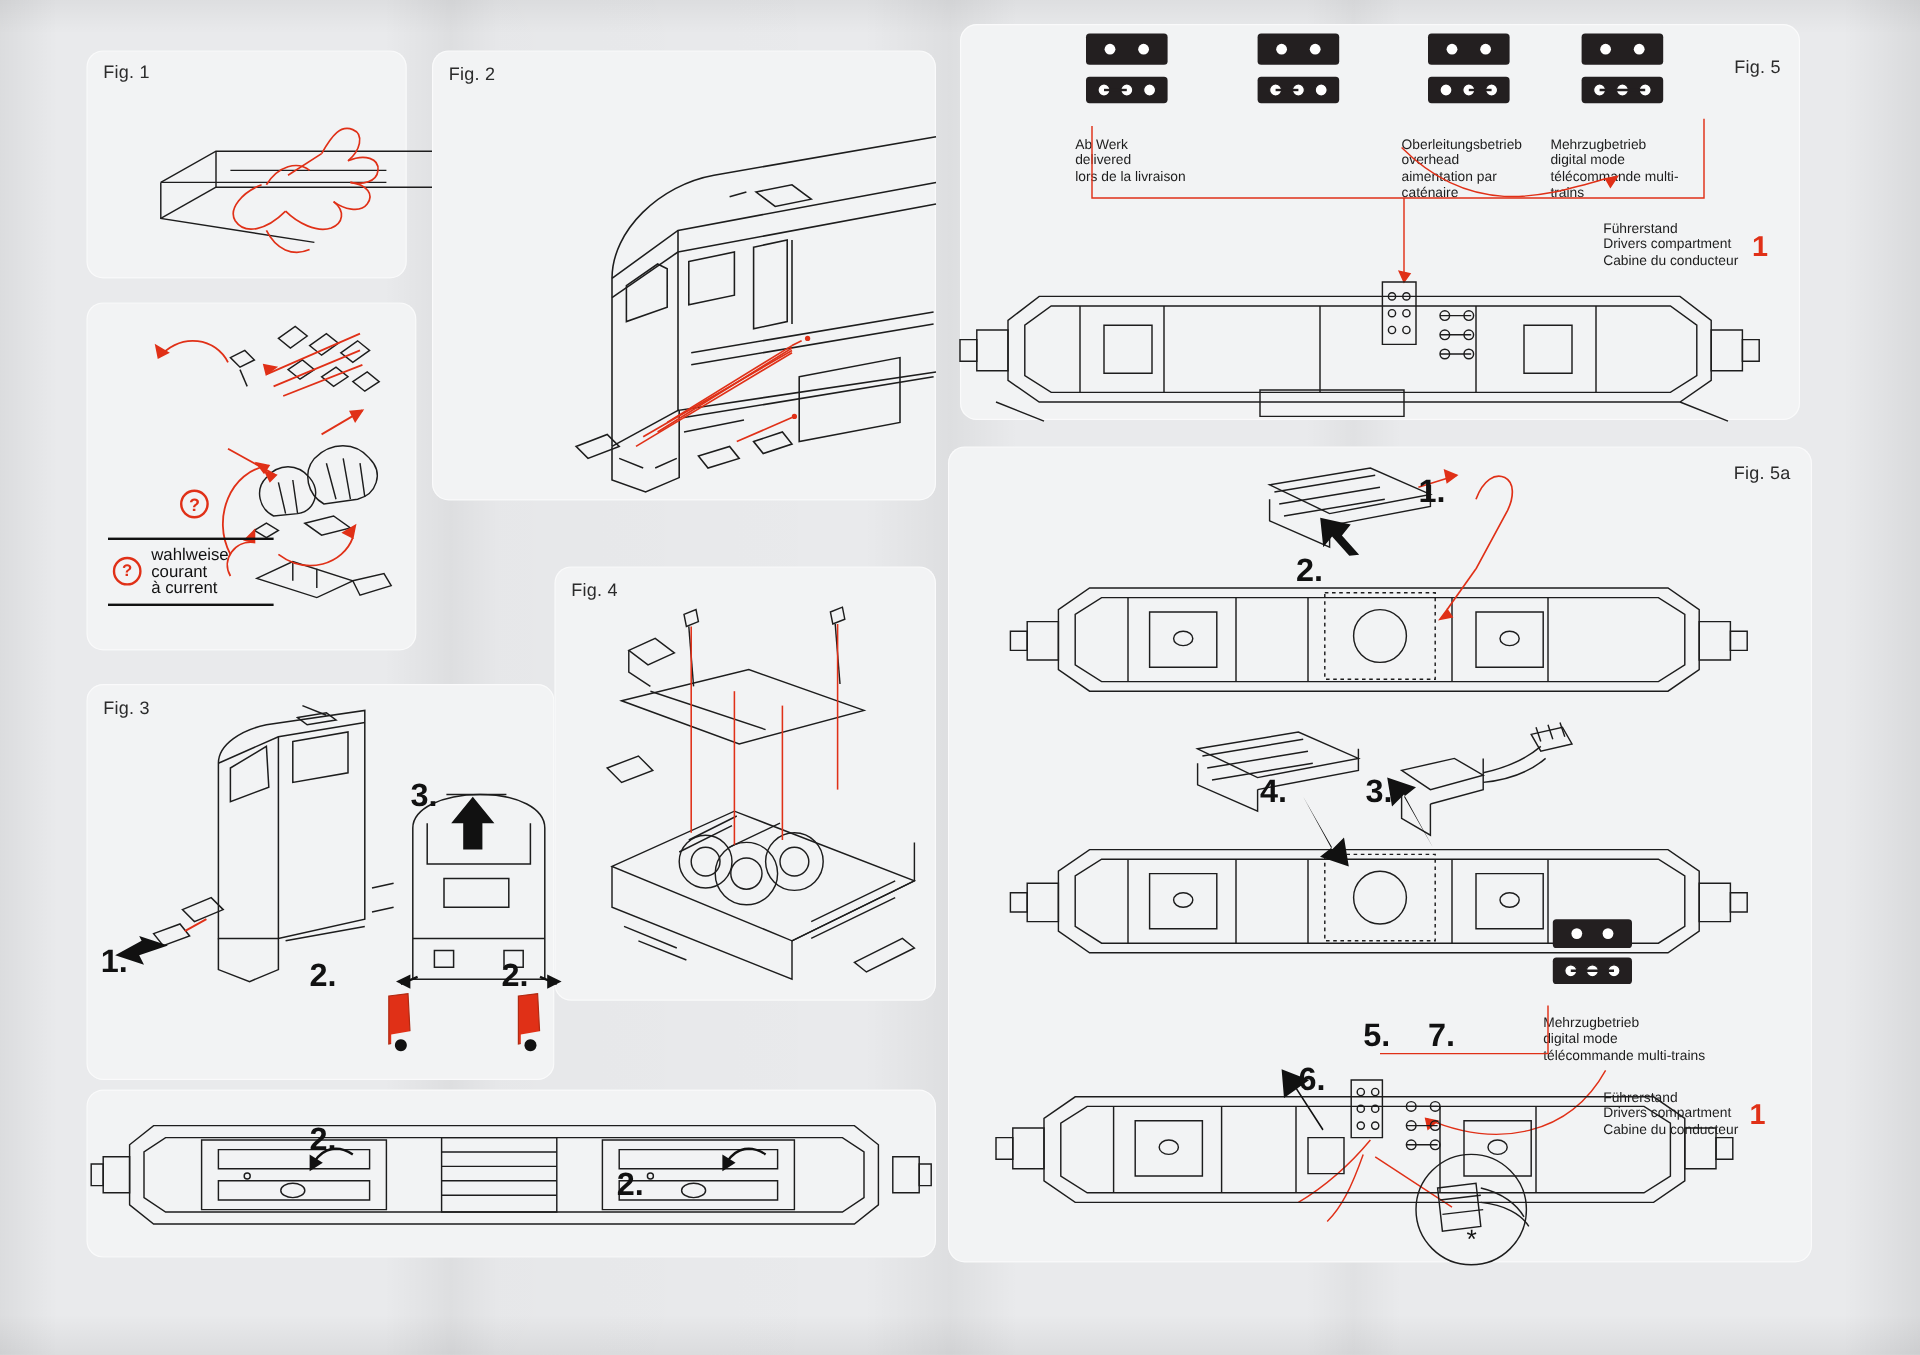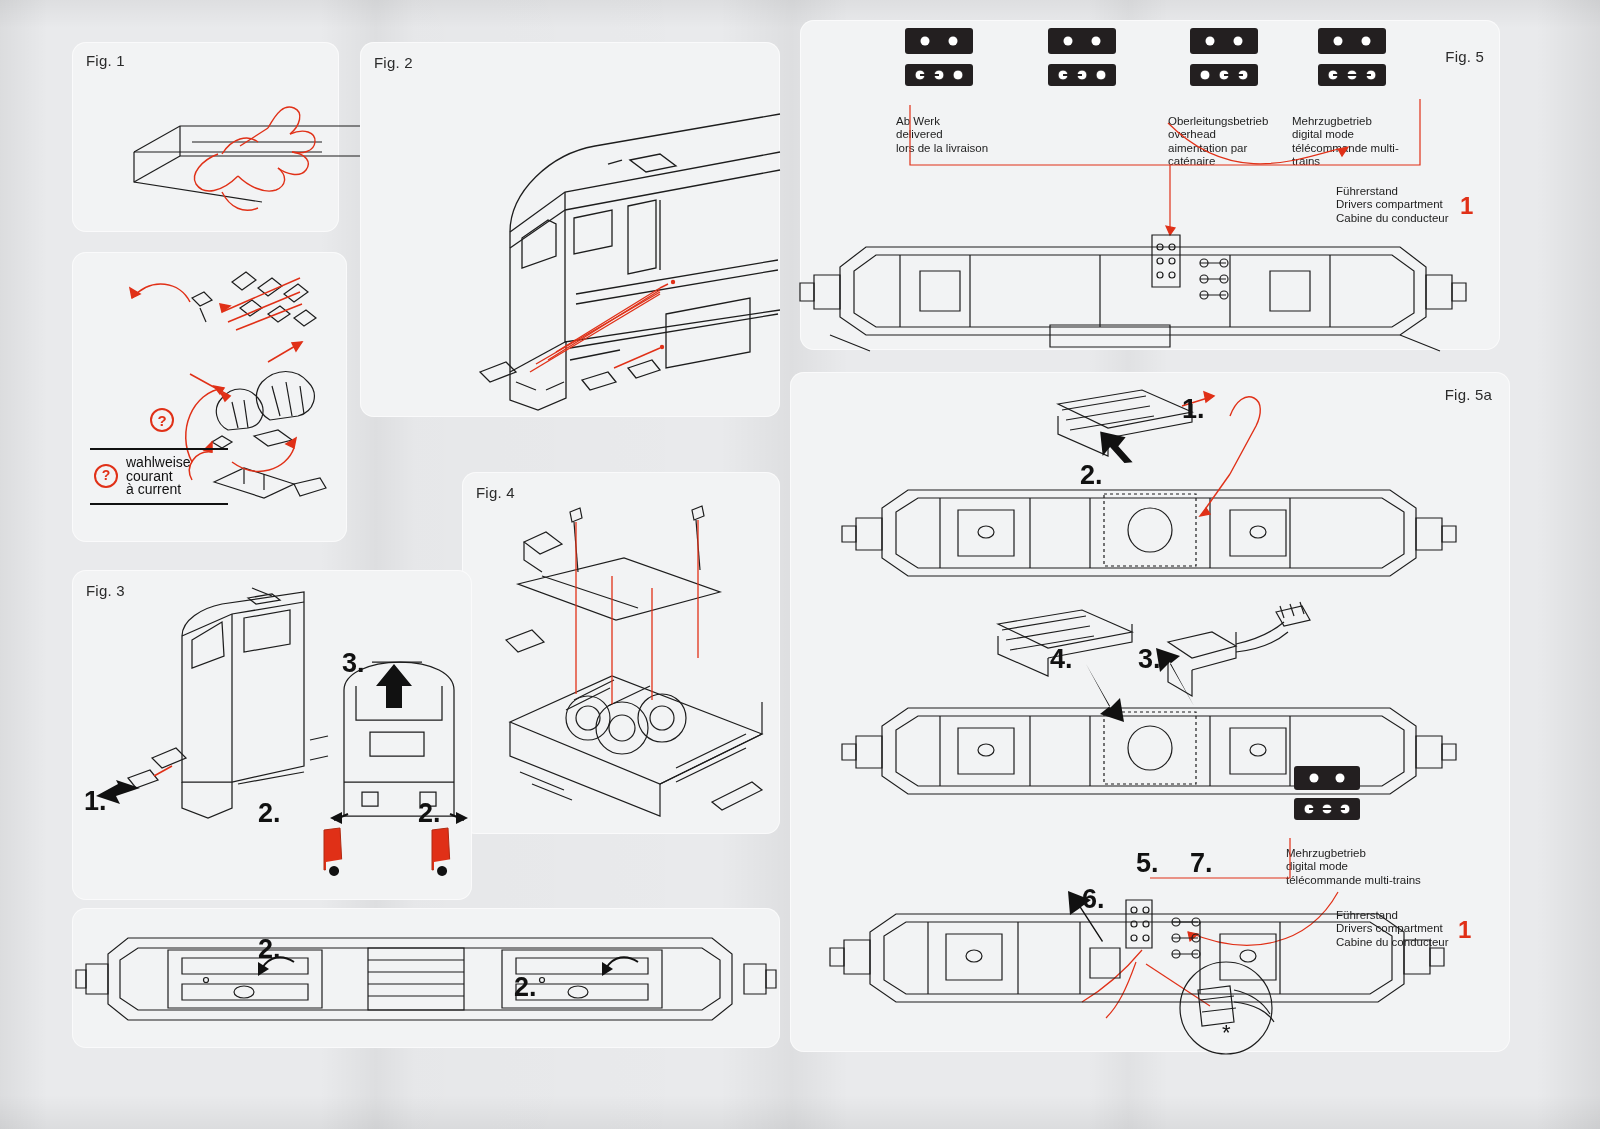--- a/index.html
+++ b/index.html
@@ -227,21 +227,21 @@
       </g>
       <g fill="none" stroke="#e03017" stroke-width="1.3">
         <path d="M114 50 L114 222"></path>
         <path d="M236 48 L236 186"></path>
         <path d="M150 104 L150 232"></path>
         <path d="M190 116 L190 228"></path>
       </g>
     </svg>
   </div>
 
-  <div class="panel" style="left:72px;top:570px;width:390px;height:330px;padding-left:10px;">
+  <div class="panel" style="left:72px;top:570px;width:390px;height:330px;">
     <div class="fig-label" style="left:14px;top:12px;">Fig. 3</div>
     <svg width="390" height="330" style="position:absolute;left:0;top:0;">
       <g fill="none" stroke="#1d1d1d" stroke-width="1.25">
 
         <path d="M110 212 L110 66 C110 50 130 38 150 34 L232 22 L232 196 L160 212 z"></path>
         <path d="M110 66 L160 44 L232 32"></path>
         <path d="M160 44 L160 212"></path>
         <path d="M120 70 L150 52 L152 86 L120 98 z"></path>
         <path d="M172 48 L218 40 L218 74 L172 82 z"></path>
         <path d="M110 212 L110 238 L136 248 L160 238 L160 212"></path>

